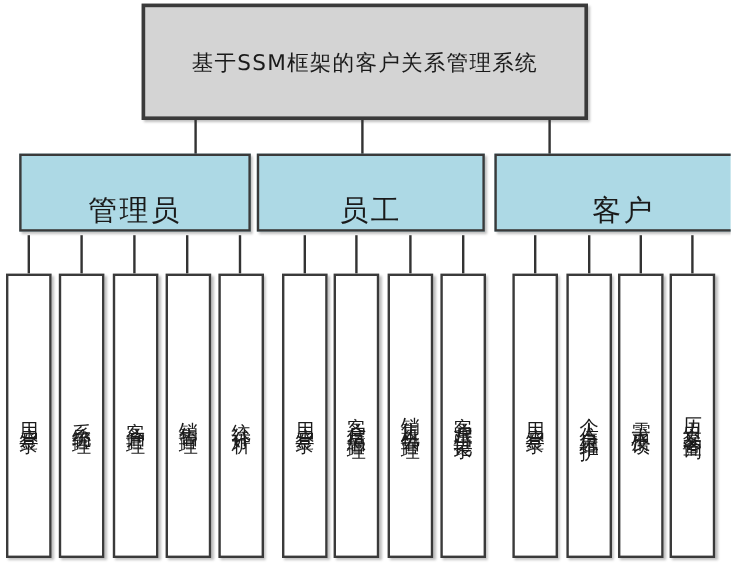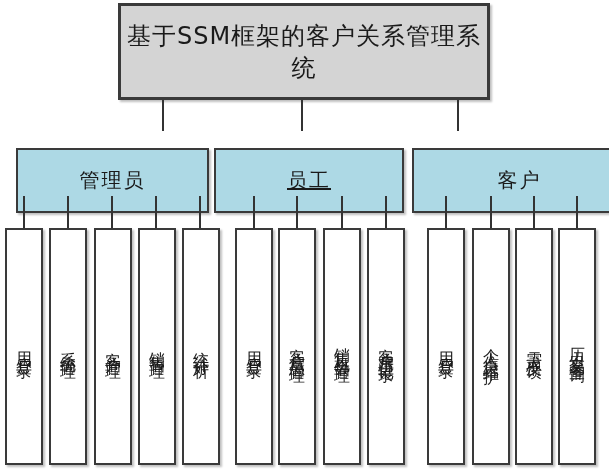--- a/index.html
+++ b/index.html
@@ -22,33 +22,34 @@
     display: flex;
     align-items: center;
     justify-content: center;
     text-align: center;
   }
   .root {
     left: 118px; top: 3px; width: 372px; height: 97px;
     background: var(--root-fill, #d4d4d4);
     border: 3px solid var(--border, #3a3a3a);
     box-shadow: 2px 2px 2px rgba(0,0,0,0.25);
-    font-size: 24px;
+    font-size: 18px;
     letter-spacing: 1px;
   }
   .group {
-    top: 148px; height: 65px;
+    top: 128px; height: 65px;
     background: var(--group-fill, #add9e5);
     border: 2px solid var(--border, #3a3a3a);
     box-shadow: 2px 2px 2px rgba(0,0,0,0.25);
-    font-size: 20px;
+    font-size: 24px;
     letter-spacing: 2px;
+    align-items: flex-end;
   }
   .group.g1 { left: 16px;  width: 193px; }
-  .group.g2 { left: 214px; width: 190px; text-decoration: underline; }
+  .group.g2 { left: 214px; width: 190px; }
   .group.g3 { left: 412px; width: 215px; }
   .leaf {
     top: 228px; height: 237px; width: 38px;
     background: var(--leaf-fill, #ffffff);
     border: 2px solid var(--border, #2e2e2e);
     box-shadow: 2px 2px 2px rgba(0,0,0,0.25);
   }
   .vtext {
     writing-mode: vertical-rl;
     text-orientation: upright;

